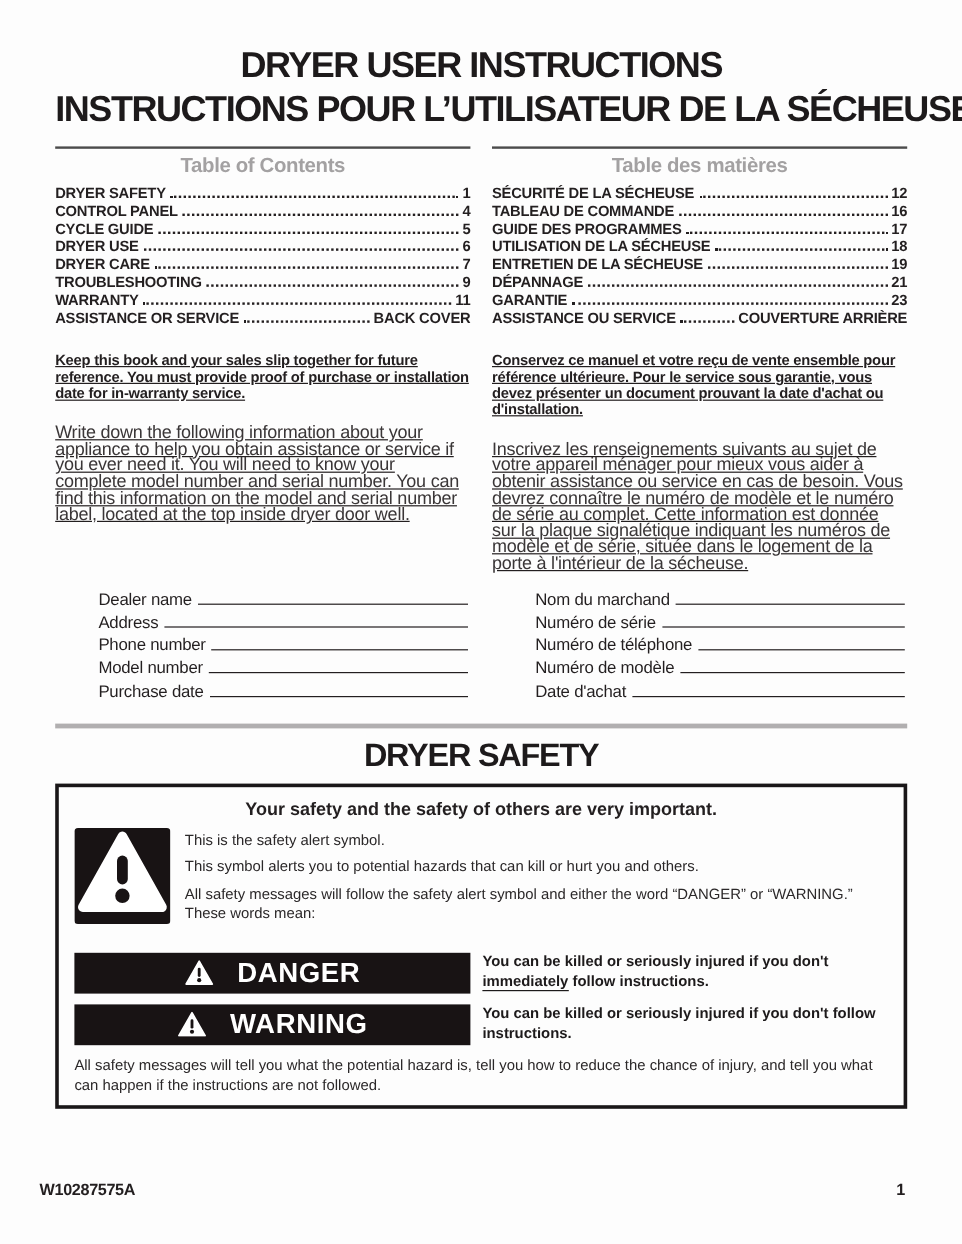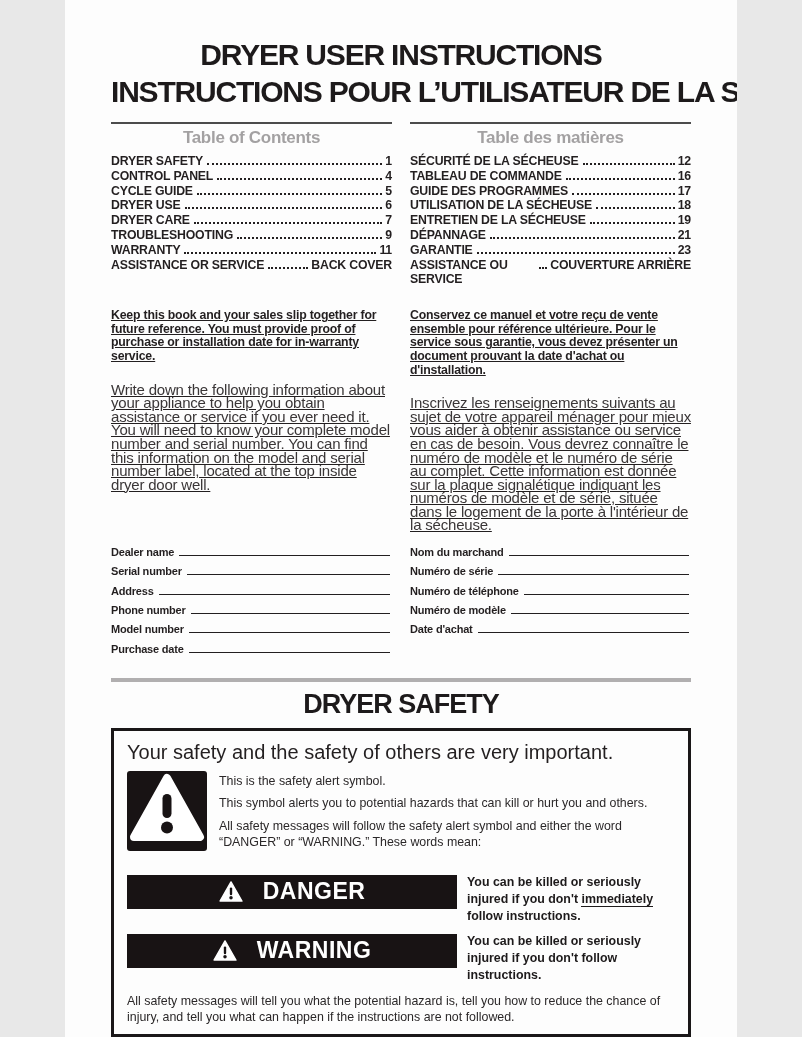--- a/index.html
+++ b/index.html
@@ -1,20 +1,20 @@
 <!DOCTYPE html>
 <html><head>
 <meta charset="utf-8">
 <style>
   * { margin: 0; padding: 0; box-sizing: border-box; }
   html, body { background: #e8e8e8; }
   body { font-family: "Liberation Sans", sans-serif; color: #231f20; }
   .page {
     position: relative;
-    width: 672px; height: 1037px;
+    width: 802px; height: 1037px;
     margin: 0 auto;
     background: #fdfdfd;
     display: flex; flex-direction: column;
     overflow: hidden;
   }
   .content { padding: 0 46px; }
 
   
   .doc-title { margin-top: 36px; text-align: center; }
   .doc-title .line {
@@ -37,36 +37,36 @@
   .toc-page { white-space: nowrap; }
 
   
   .intro-area { margin-top: 22px; text-decoration: underline; }
   .intro-bold { font-weight: bold; font-size: 12.3px; line-height: 13.6px; letter-spacing: -0.2px; }
   .intro-body { font-size: 15px; line-height: 13.6px; margin-top: 19px; letter-spacing: -0.2px; color: #3a3637; }
 
   
   .form-area { margin-top: 14px; }
   .form-row { display: flex; align-items: baseline; height: 19.3px; }
-  .form-label { font-weight: bold; font-size: 11px; white-space: nowrap; letter-spacing: -0.2px; }
+  .form-label { font-weight: normal; font-size: 14px; white-space: nowrap; letter-spacing: -0.2px; margin-left: 36px; }
   .form-line { flex: 1; border-bottom: 1px solid #231f20; margin: 0 2px 3px 5px; }
 
   
   .gray-bar { height: 4px; background: #b1afb0; margin-top: 16px; }
   .section-title {
     text-align: center; font-weight: bold; font-size: 27px;
     letter-spacing: -1px; margin-top: 7px; color: #1d1a1b;
   }
 
   
   .safety-box {
     border: 3px solid #1a1718; margin-top: 8px;
     padding: 7px 13px 9px;
   }
-  .box-heading { font-weight: normal; font-size: 20px; margin-top: 3px; }
+  .box-heading { text-align: center; font-weight: bold; font-size: 15px; margin-top: 3px; }
   .box-text { font-size: 12.4px; line-height: 19px; margin-top: 4px; color: #2b2829; }
 
   .alert-row { display: flex; margin-top: 7px; }
   .alert-icon { width: 80px; height: 80px; flex: 0 0 auto; }
   .alert-lines { margin-left: 12px; padding-top: 2px; }
   .alert-lines p { font-size: 12.4px; line-height: 16px; margin-bottom: 6.5px; color: #2b2829; }
   .alert-lines p:last-child { margin-bottom: 16px; }
 
   .signal-row { display: flex; align-items: flex-start; margin-top: 9px; }
   .signal-banner {
@@ -202,24 +202,20 @@
       <section>
         <p class="intro-bold">Conservez ce manuel et votre reçu de vente ensemble pour référence ultérieure. Pour le service sous garantie, vous devez présenter un document prouvant la date d'achat ou d'installation.</p>
         <p class="intro-body">Inscrivez les renseignements suivants au sujet de votre appareil ménager pour mieux vous aider à obtenir assistance ou service en cas de besoin. Vous devrez connaître le numéro de modèle et le numéro de série au complet. Cette information est donnée sur la plaque signalétique indiquant les numéros de modèle et de série, située dans le logement de la porte à l'intérieur de la sécheuse.</p>
       </section>
     </div>
 
     <div class="cols form-area">
       <section>
         <div class="form-row">
             <span class="form-label">Dealer name</span>
-            <span class="form-line"></span>
-          </div>
-        <div class="form-row">
-            <span class="form-label">Serial number</span>
             <span class="form-line"></span>
           </div>
         <div class="form-row">
             <span class="form-label">Address</span>
             <span class="form-line"></span>
           </div>
         <div class="form-row">
             <span class="form-label">Phone number</span>
             <span class="form-line"></span>
           </div>

